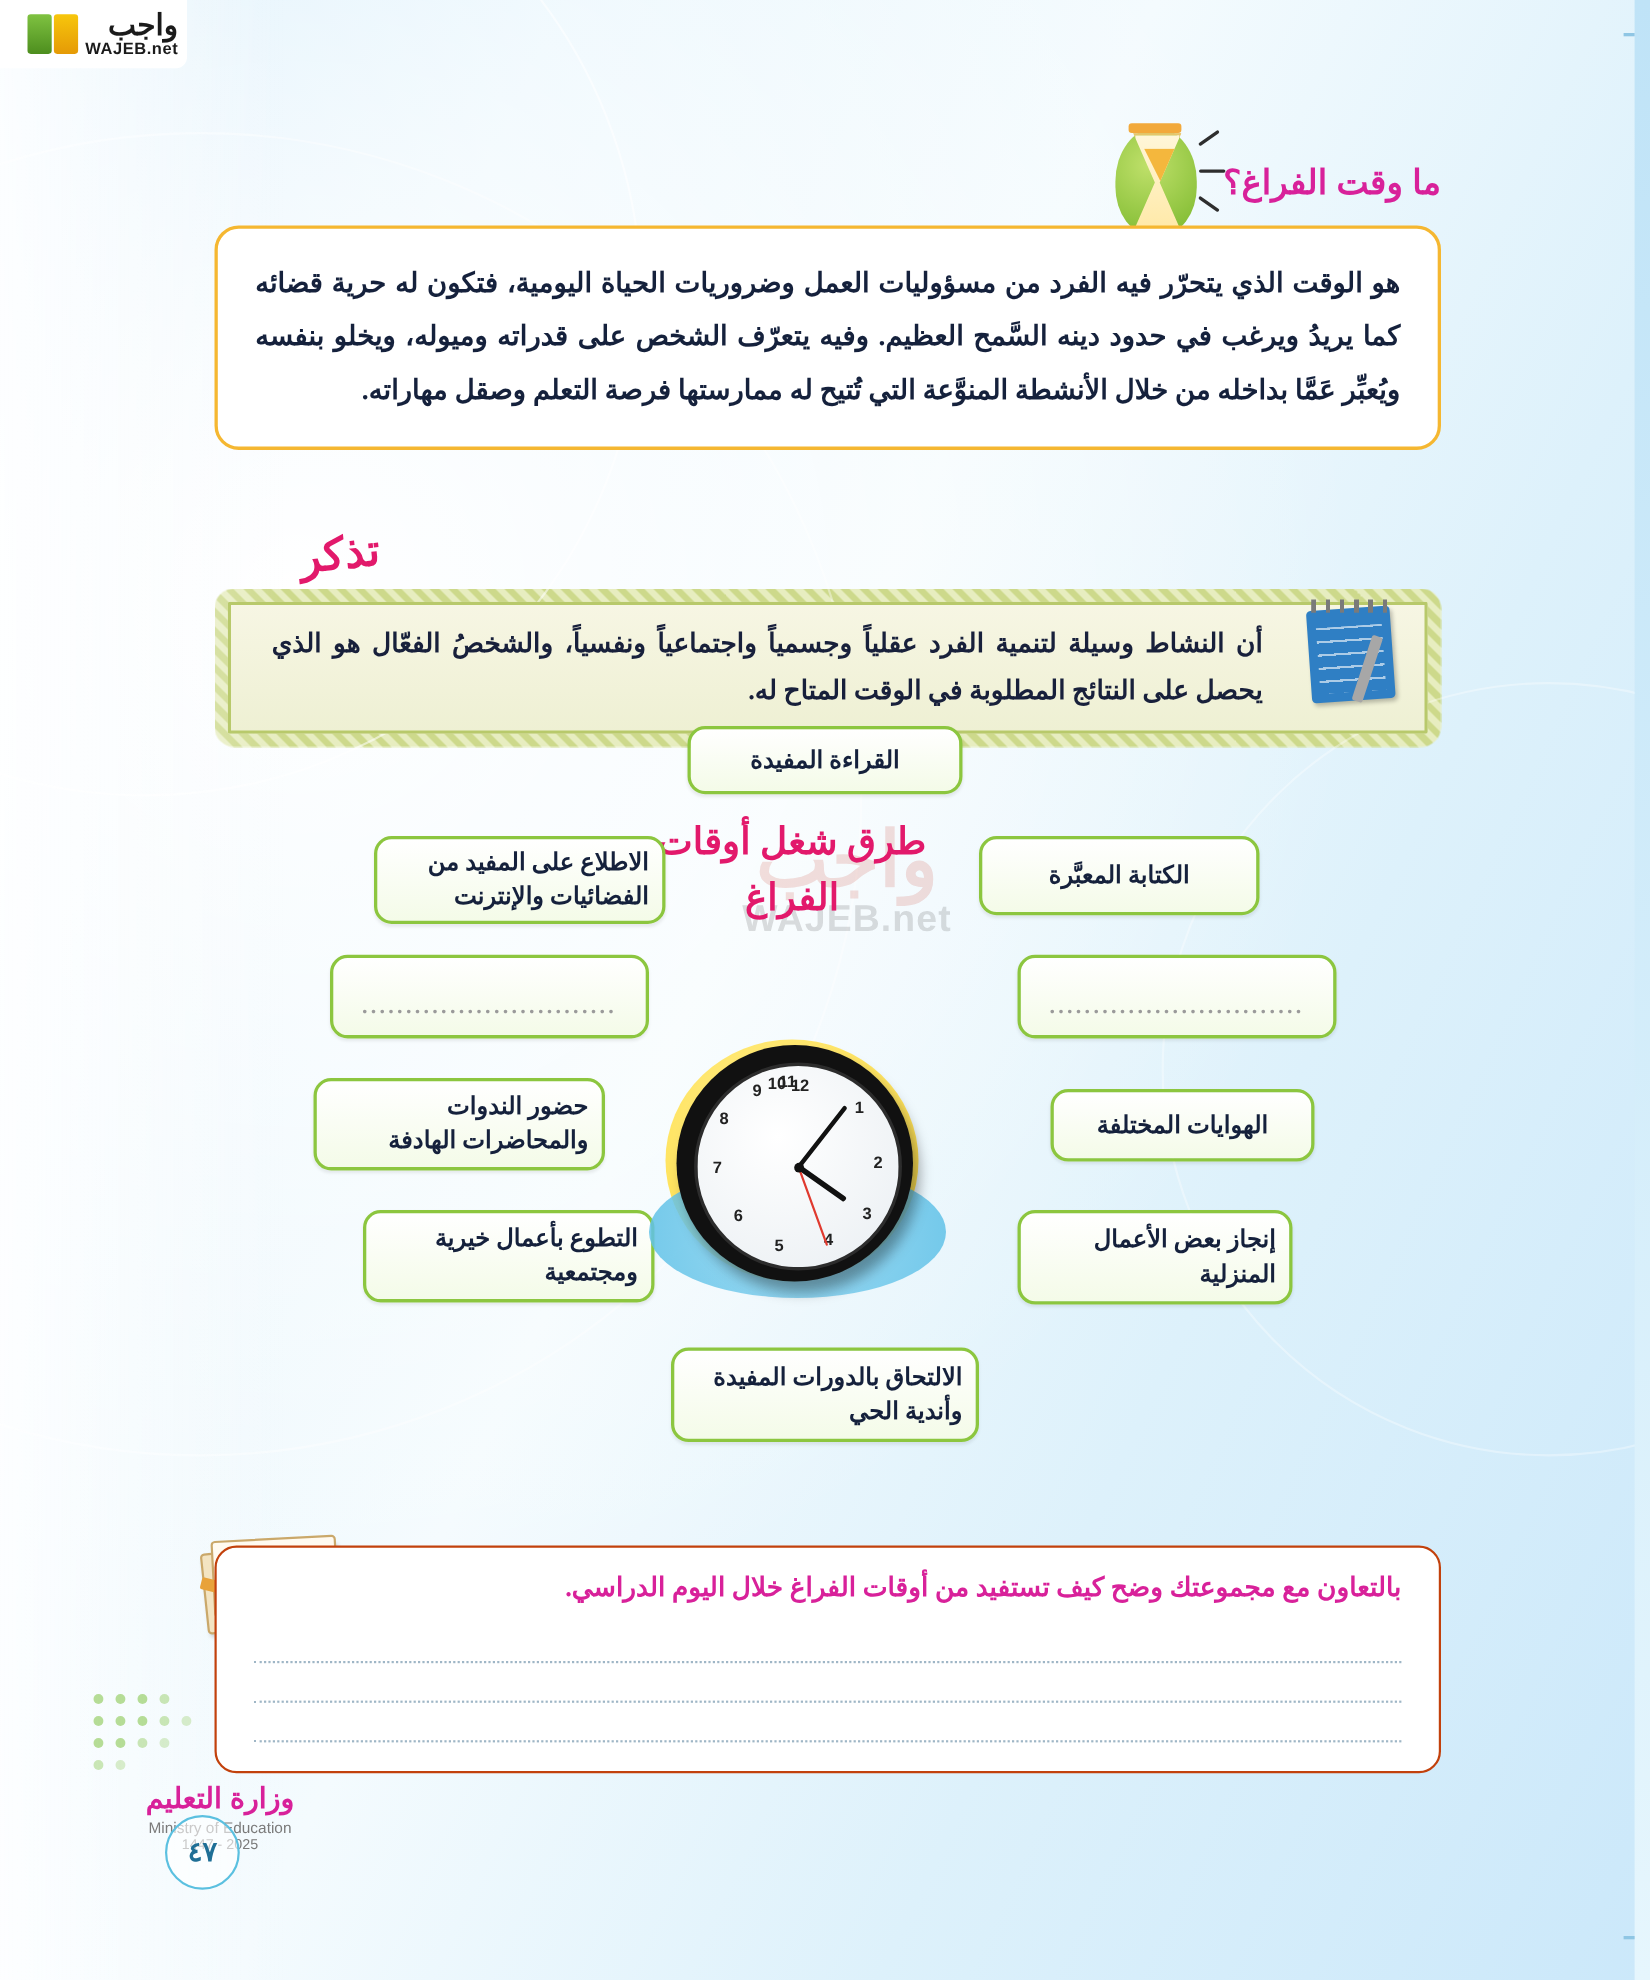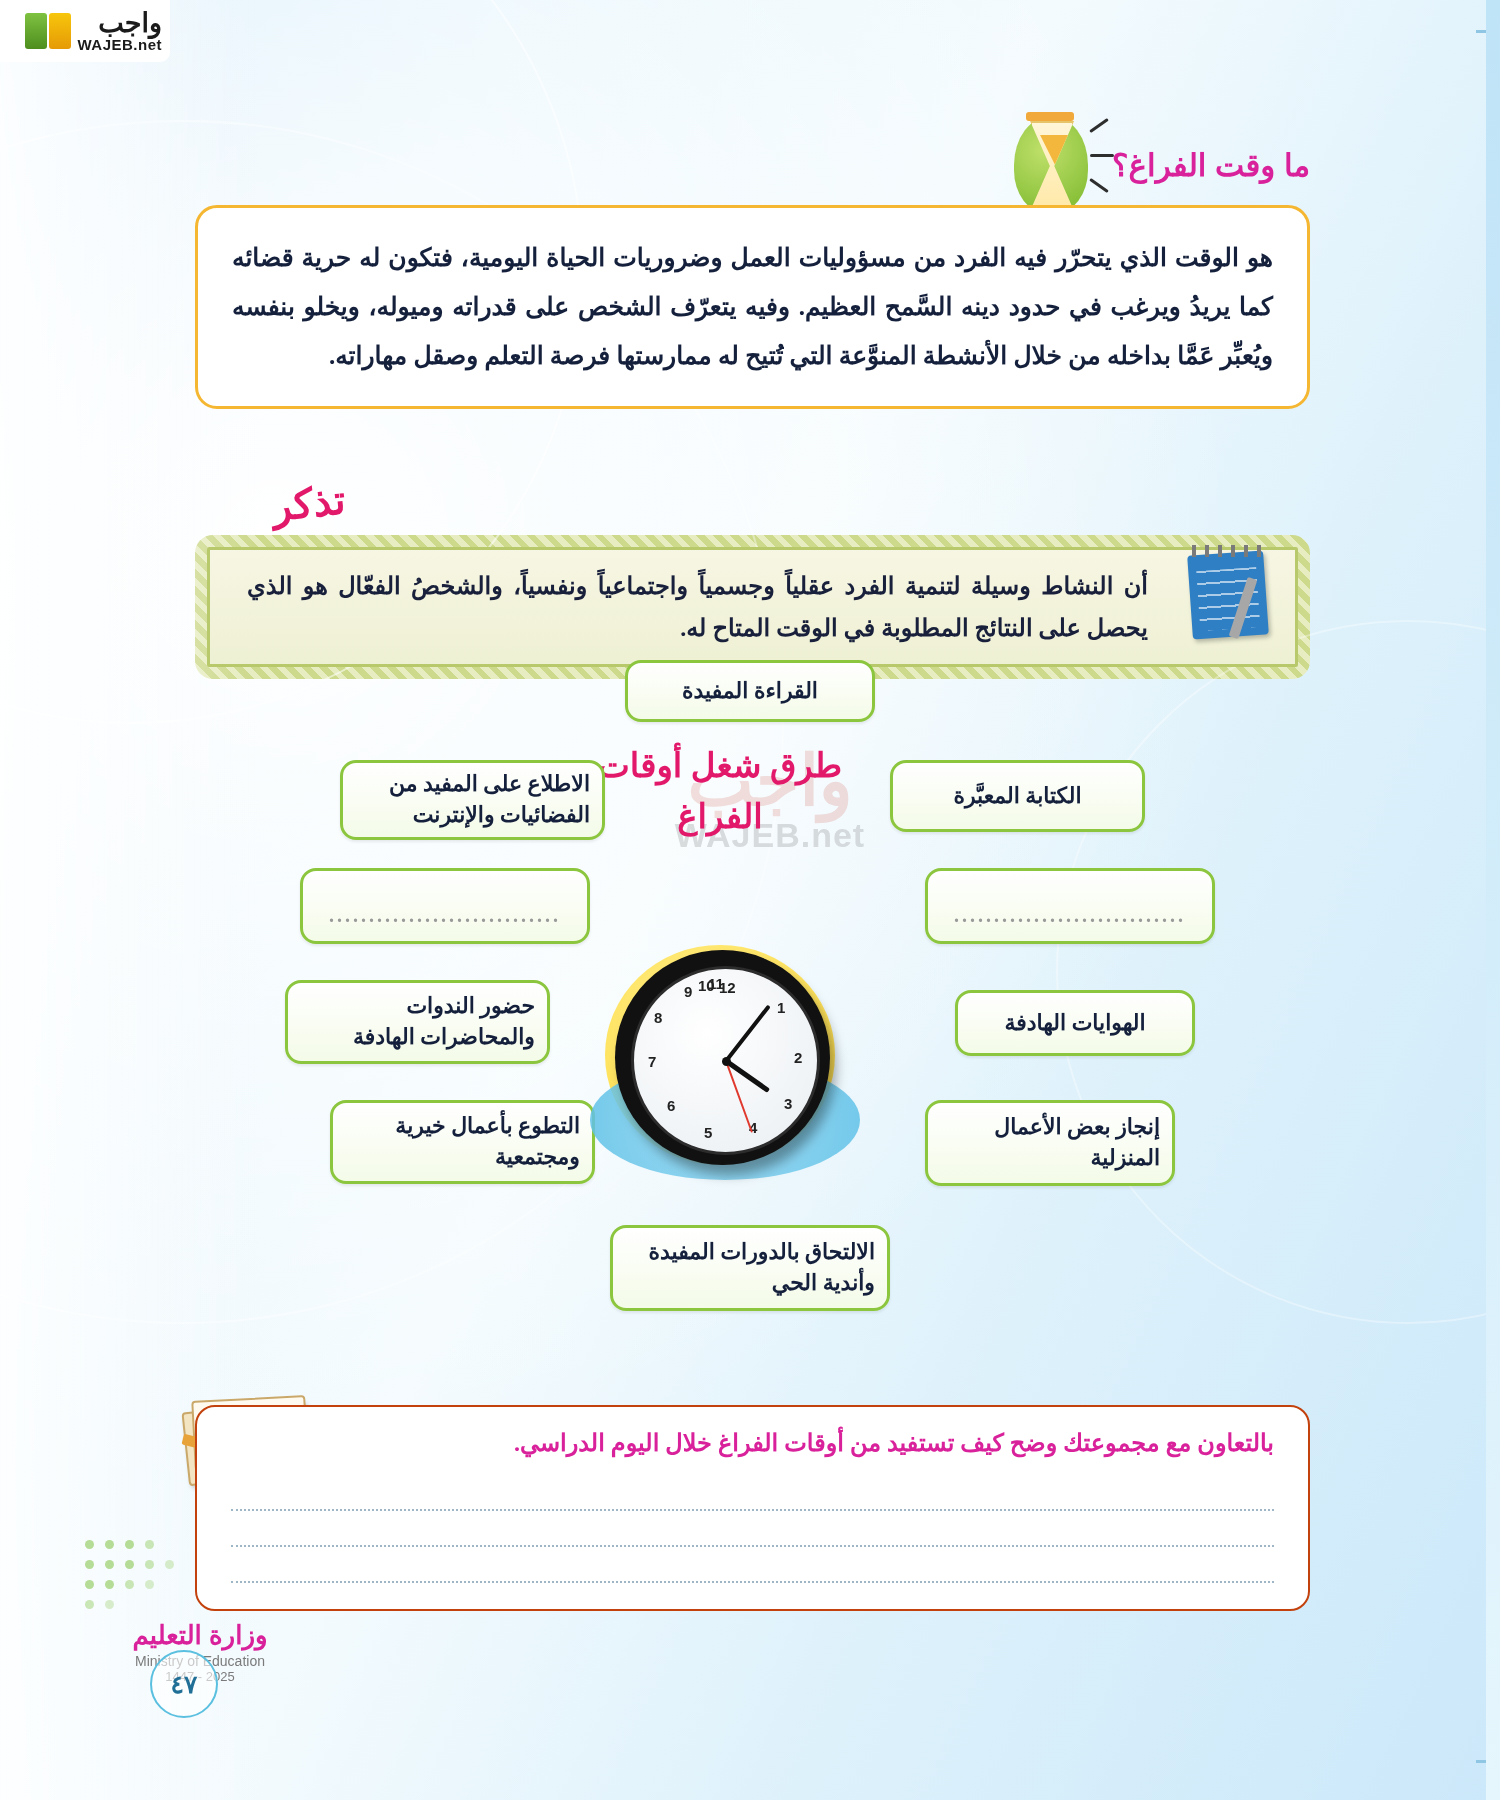--- a/index.html
+++ b/index.html
@@ -215,21 +215,21 @@
   <div class="node" style="left:340px;top:100px;width:265px;height:80px;">الاطلاع على المفيد من الفضائيات والإنترنت</div>
 
   <div class="node" style="left:890px;top:100px;width:255px;height:72px;">الكتابة المعبَّرة</div>
 
   <div class="node blank" style="left:300px;top:208px;width:290px;height:76px;">.............................</div>
 
   <div class="node blank" style="left:925px;top:208px;width:290px;height:76px;">.............................</div>
 
   <div class="node" style="left:285px;top:320px;width:265px;height:84px;">حضور الندوات والمحاضرات الهادفة</div>
 
-  <div class="node" style="left:955px;top:330px;width:240px;height:66px;">الهوايات الهادفة</div>
+  <div class="node" style="left:955px;top:330px;width:240px;height:66px;">الهوايات المختلفة</div>
 
   <div class="node" style="left:330px;top:440px;width:265px;height:84px;">التطوع بأعمال خيرية ومجتمعية</div>
 
   <div class="node" style="left:610px;top:565px;width:280px;height:86px;">الالتحاق بالدورات المفيدة وأندية الحي</div>
 
   <div class="node" style="left:925px;top:440px;width:250px;height:86px;">إنجاز بعض الأعمال المنزلية</div>
 
   <div class="sun">
     <div class="sun-ray" style="transform:rotate(0deg)"></div>
     <div class="sun-ray" style="transform:rotate(30deg)"></div>

